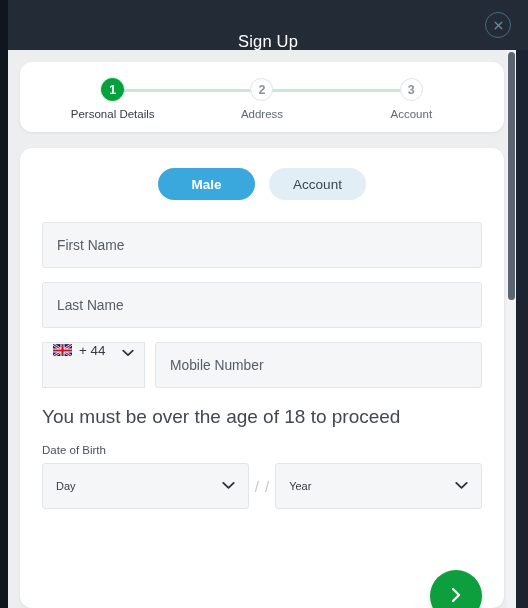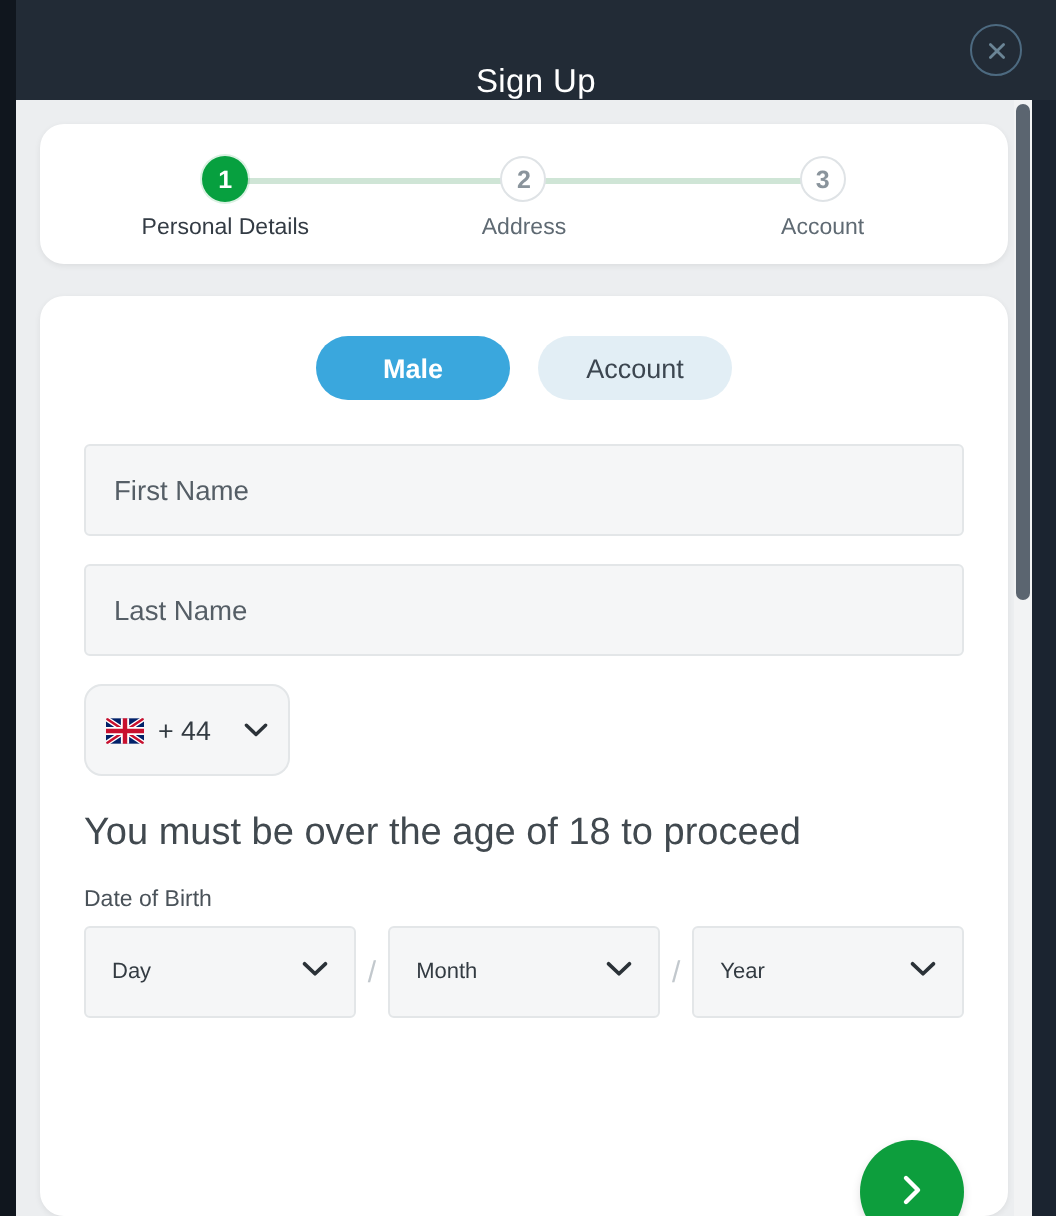--- a/index.html
+++ b/index.html
@@ -206,23 +206,23 @@
   .phone-row {
     display: flex;
     gap: 10px;
     margin-bottom: 2px;
   }
   .country-select {
     width: 103px;
     height: 46px;
     background: #f5f6f7;
     border: 1px solid #e3e6e8;
-    border-radius: 9px;
-    display: flex;
-    align-items: center;
+    border-radius: 0;
+    display: flex;
+    align-items: flex-start;
     gap: 7px;
     padding: 0 10px;
     cursor: pointer;
   }
   .flag {
     width: 19px;
     height: 13px;
     flex: none;
     border-radius: 1px;
     overflow: hidden;
@@ -381,48 +381,41 @@
               </svg>
             </span>
             <span class="dial-code">+ 44</span>
             <span class="chev">
               <svg width="12" height="8" viewBox="0 0 12 8" aria-hidden="true">
                 <path d="M1.2 1.6 L6 6.2 L10.8 1.6" fill="none" stroke="#2b3238" stroke-width="1.7" stroke-linecap="round" stroke-linejoin="round"></path>
               </svg>
             </span>
           </div>
 
+          <input class="text-input phone-input" type="text" placeholder="Mobile Number" style="">
         </div>
 
         
         <div class="age-text">You must be over the age of 18 to proceed</div>
 
         
         <div class="dob-label">Date of Birth</div>
 
         <div class="dob-row">
           <div class="dob-select">
             <span>Day</span>
             <span class="chev">
               <svg width="13" height="9" viewBox="0 0 12 8" aria-hidden="true">
                 <path d="M1.2 1.6 L6 6.2 L10.8 1.6" fill="none" stroke="#2b3238" stroke-width="1.7" stroke-linecap="round" stroke-linejoin="round"></path>
               </svg>
             </span>
           </div>
 
           <span class="dob-sep">/</span>
 
-          <div class="dob-select">
-            <span>Month</span>
-            <span class="chev">
-              <svg width="13" height="9" viewBox="0 0 12 8" aria-hidden="true">
-                <path d="M1.2 1.6 L6 6.2 L10.8 1.6" fill="none" stroke="#2b3238" stroke-width="1.7" stroke-linecap="round" stroke-linejoin="round"></path>
-              </svg>
-            </span>
-          </div>
 
           <span class="dob-sep">/</span>
 
           <div class="dob-select">
             <span>Year</span>
             <span class="chev">
               <svg width="13" height="9" viewBox="0 0 12 8" aria-hidden="true">
                 <path d="M1.2 1.6 L6 6.2 L10.8 1.6" fill="none" stroke="#2b3238" stroke-width="1.7" stroke-linecap="round" stroke-linejoin="round"></path>
               </svg>
             </span>

